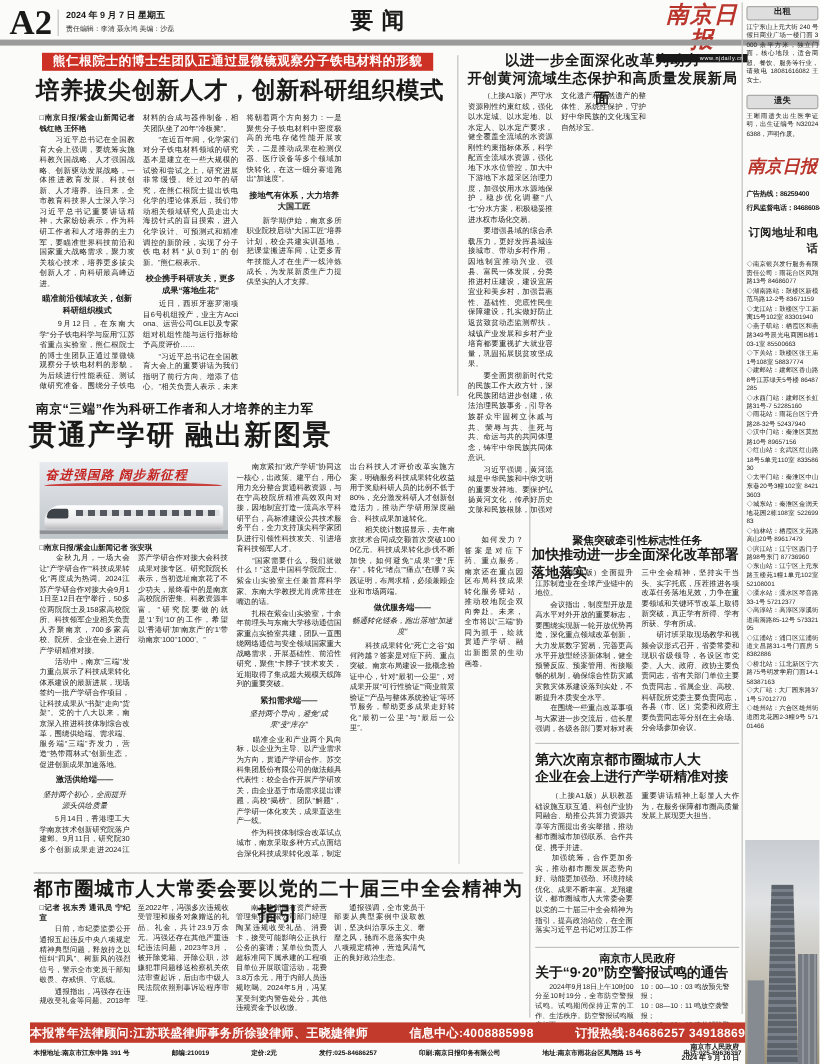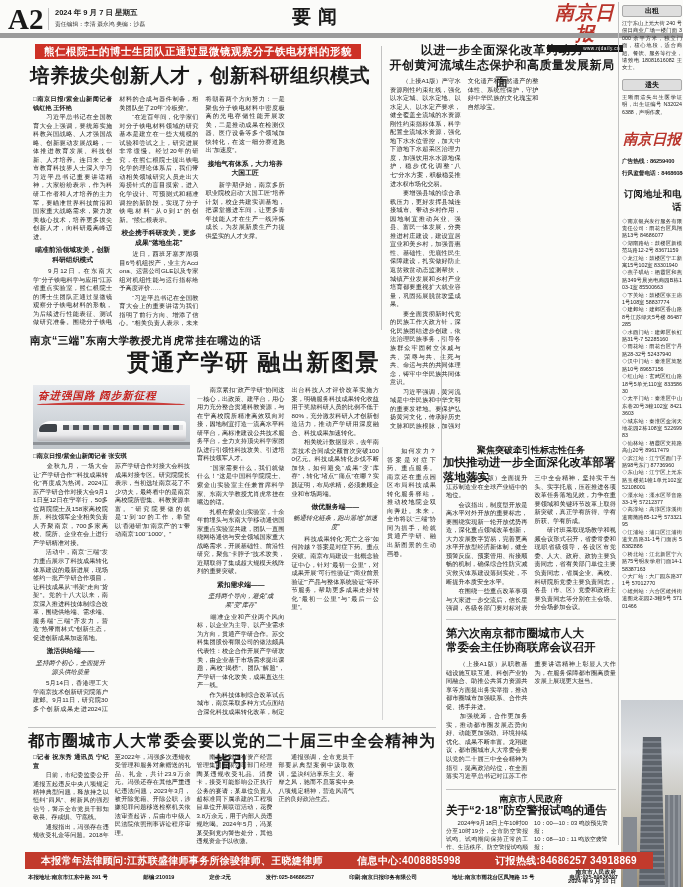--- a/index.html
+++ b/index.html
@@ -27,21 +27,21 @@
   .mast-top{font-size:19px;letter-spacing:1px;text-align:center;line-height:1.1;}
   .urlbar{background:#1a1a1a;color:#fff;font-size:4.6px;text-align:right;padding:1px 3px;letter-spacing:.5px;}
   .grayband{background:#9b9b9b;}
   
   .banner{background:#cd3126;color:#fff;font-weight:bold;font-size:10.5px;text-align:center;line-height:15px;letter-spacing:.5px;}
   .h-edu{font-size:19.5px;font-weight:900;text-align:center;letter-spacing:.5px;}
   
   .h-yr{font-size:12px;font-weight:900;text-align:center;letter-spacing:.5px;}
   
   .kicker{font-size:10.5px;font-weight:900;letter-spacing:.5px;}
-  .h-gt{font-size:23px;font-weight:900;text-align:right;letter-spacing:1.5px;}
+  .h-gt{font-size:23px;font-weight:900;text-align:left;letter-spacing:1.5px;}
   .gt-img{background:linear-gradient(#e7eaee,#cfd4d9 58%,#bfc4c9);overflow:hidden;}
   .slogan{color:#c5231f;font-family:"Liberation Serif",serif;font-style:italic;font-weight:900;
           font-size:10.5px;white-space:nowrap;letter-spacing:1px;}
   .ribbon{height:3px;background:#c5231f;border-radius:50%/100% 100% 0 0;opacity:.85;}
   .train{position:absolute;left:4px;right:4px;bottom:8px;height:20px;background:linear-gradient(#ffffff,#e8e8ea 70%,#b8b8bc);
          border-radius:14px 3px 3px 3px;}
   .train:before{content:"";position:absolute;left:2px;top:3px;width:18px;height:8px;background:#3d4248;
                 border-radius:8px 2px 2px 2px;}
   .train:after{content:"";position:absolute;left:26px;right:3px;top:4px;height:5px;
                background:repeating-linear-gradient(90deg,#55595f 0 6px,#dfe0e2 6px 10px);}
@@ -60,21 +60,21 @@
   .sub-title{font-size:9.2px;font-weight:900;text-align:center;letter-spacing:.5px;}
   .tower{background:linear-gradient(#c9cdd2,#e0e2e4 28%,#b0a894 85%,#9c9079);overflow:hidden;}
   .tower .bldg{position:absolute;left:18px;bottom:0;width:26px;height:150px;
                background:repeating-linear-gradient(#5d636b 0 4px,#7a8089 4px 6px);
                clip-path:polygon(15% 0,85% 0,100% 100%,0 100%);}
   .tower .bldg2{position:absolute;left:2px;bottom:0;width:14px;height:70px;background:#868b92;}
   .tower .bldg3{position:absolute;right:2px;bottom:0;width:16px;height:92px;
                background:repeating-linear-gradient(90deg,#767b83 0 3px,#90959c 3px 5px);}
   
   .redbar{background:#c23a2c;color:#fff;display:flex;align-items:center;justify-content:space-between;
-          padding:0 16px;font-weight:bold;font-size:10px;letter-spacing:.3px;}
+          padding:0 0;font-weight:bold;font-size:10px;letter-spacing:.3px;}
   .inforow{display:flex;justify-content:space-between;font-size:5.5px;font-weight:bold;color:#111;}
 </style>
 </head>
 <body>
 
 <div class="abs a2" style="left:8px;top:5px;">A2</div>
 
 <div class="abs vr" style="left:48px;top:8px;height:22px;"></div>
 <div class="abs" style="left:55px;top:8px;width:190px;">
   <div class="hdate1">2024 年 9 月 7 日 星期五</div>
@@ -105,21 +105,21 @@
 
 <div class="abs h-yr" style="left:388px;top:42px;width:228px;">以进一步全面深化改革为动力</div>
 <div class="abs h-yr" style="left:388px;top:57px;width:228px;">开创黄河流域生态保护和高质量发展新局面</div>
 <div class="abs bt cols3" style="left:390px;top:77px;width:226px;height:358px;">
   <p>　　（上接A1版）严守水资源刚性约束红线，强化以水定城、以水定地、以水定人、以水定产要求，健全覆盖全流域的水资源刚性约束指标体系，科学配置全流域水资源，强化地下水水位管控，加大中下游地下水超采区治理力度，加强饮用水水源地保护，稳步优化调整“八七”分水方案，积极稳妥推进水权市场化交易。</p>
   <p>　　要增强县域的综合承载压力，更好发挥县城连接城市、带动乡村作用，因地制宜推动兴业、强县、富民一体发展，分类推进村庄建设，建设宜居宜业和美乡村，加强普惠性、基础性、兜底性民生保障建设，扎实做好防止返贫致贫动态监测帮扶，城镇产业发展和乡村产业培育都要重视扩大就业容量，巩固拓展脱贫攻坚成果。</p>
   <p>　　要全面贯彻新时代党的民族工作大政方针，深化民族团结进步创建，依法治理民族事务，引导各族群众牢固树立休戚与共、荣辱与共、生死与共、命运与共的共同体理念，铸牢中华民族共同体意识。</p>
   <p>　　习近平强调，黄河流域是中华民族和中华文明的重要发祥地。要保护弘扬黄河文化，传承好历史文脉和民族根脉，加强对文化遗产和自然遗产的整体性、系统性保护，守护好中华民族的文化瑰宝和自然珍宝。</p>
 </div>
 
-<div class="abs kicker" style="left:30px;top:334px;">南京“三端”东南大学教授尤肖虎常挂在嘴边的话</div>
+<div class="abs kicker" style="left:30px;top:334px;">南京“三端”作为科研工作者和人才培养的主力军</div>
 <div class="abs h-gt" style="left:24px;top:347px;width:356px;">贯通产学研 融出新图景</div>
 
 <div class="abs gt-img" style="left:33px;top:385px;width:157px;height:64px;">
   <div class="slogan" style="position:absolute;left:5px;top:4px;">奋进强国路 阔步新征程</div>
   <div class="ribbon" style="position:absolute;left:4px;top:17px;width:148px;"></div>
   <div class="train"></div>
   <div class="track"></div>
 </div>
 <div class="abs byline" style="left:33px;top:452px;width:157px;">□南京日报/紫金山新闻记者 张安琪</div>
 <div class="abs bt cols2" style="left:33px;top:462px;width:157px;height:258px;">
@@ -153,29 +153,29 @@
 <div class="abs h-qf" style="left:443px;top:455px;width:176px;">加快推动进一步全面深化改革部署落地落实</div>
 <div class="abs bt cols2" style="left:446px;top:474px;width:170px;height:142px;">
   <p>　　（上接A1版）全面提升江苏制造业在全球产业链中的地位。</p>
   <p>　　会议指出，制度型开放是高水平对外开放的重要标志，要围绕实现新一轮开放优势再造，深化重点领域改革创新，大力发展数字贸易，完善更高水平开放型经济新体制，健全预警反应、预案管用、衔接顺畅的机制，确保综合性防灾减灾救灾体系建设落到实处，不断提升本质安全水平。</p>
   <p>　　在围绕一些重点改革事项与大家进一步交流后，信长星强调，各级各部门要对标对表三中全会精神，坚持实干当头、实字托底，压茬推进各项改革任务落地见效，力争在重要领域和关键环节改革上取得新突破，真正学有所得、学有所获、学有所成。</p>
   <p>　　研讨班采取现场教学和视频会议形式召开，省委常委和现职省级领导，各设区市党委、人大、政府、政协主要负责同志，省有关部门单位主要负责同志，省属企业、高校、科研院所党委主要负责同志，各县（市、区）党委和政府主要负责同志等分别在主会场、分会场参加会议。</p>
 </div>
 <div class="abs hrl" style="left:446px;top:619px;width:170px;"></div>
 
 <div class="abs h-qf" style="left:446px;top:626px;width:170px;">第六次南京都市圈城市人大</div>
-<div class="abs h-qf" style="left:446px;top:640px;width:170px;">常委会主任协商联席会议召开</div>
+<div class="abs h-qf" style="left:446px;top:640px;width:170px;">企业在会上进行产学研精准对接</div>
 <div class="abs bt cols2" style="left:446px;top:660px;width:170px;height:125px;">
   <p>　　（上接A1版）从职教基础设施互联互通、科创产业协同融合、助推公共算力资源共享等方面提出务实举措，推动都市圈城市加强联系、合作共促、携手并进。</p>
   <p>　　加强统筹，合作更加务实，推动都市圈发展态势向好、动能更加强劲、环境持续优化、成果不断丰富。龙翔建议，都市圈城市人大常委会要以党的二十届三中全会精神为指引，提高政治站位，在全面落实习近平总书记对江苏工作重要讲话精神上彰显人大作为，在服务保障都市圈高质量发展上展现更大担当。</p>
 </div>
 <div class="abs hrl" style="left:446px;top:789px;width:170px;"></div>
 
 <div class="abs h-qf-k" style="left:446px;top:793px;width:170px;">南京市人民政府</div>
-<div class="abs h-qf" style="left:446px;top:803px;width:170px;">关于“2·18”防空警报试鸣的通告</div>
+<div class="abs h-qf" style="left:446px;top:803px;width:170px;">关于“9·20”防空警报试鸣的通告</div>
 <div class="abs bt" style="left:446px;top:820px;width:82px;height:28px;font-size:5.8px;">　　2024年9月18日上午10时00分至10时19分，全市防空警报试鸣。试鸣期间保持正常的工作、生活秩序。防空警报试鸣顺序如下：</div>
 <div class="abs" style="left:534px;top:820px;width:82px;">
   <div class="bt pre" style="font-size:5.8px;text-align:left;">10：00—10：03 鸣放预先警报；
 10：08—10：11 鸣放空袭警报；
 10：16—10：19 鸣放解除警报。</div>
   <div class="sign">南京市人民政府</div>
   <div class="sign">2024 年 9 月 10 日</div>
 </div>
 
 <div class="abs hrl" style="left:28px;top:727px;width:408px;"></div>

